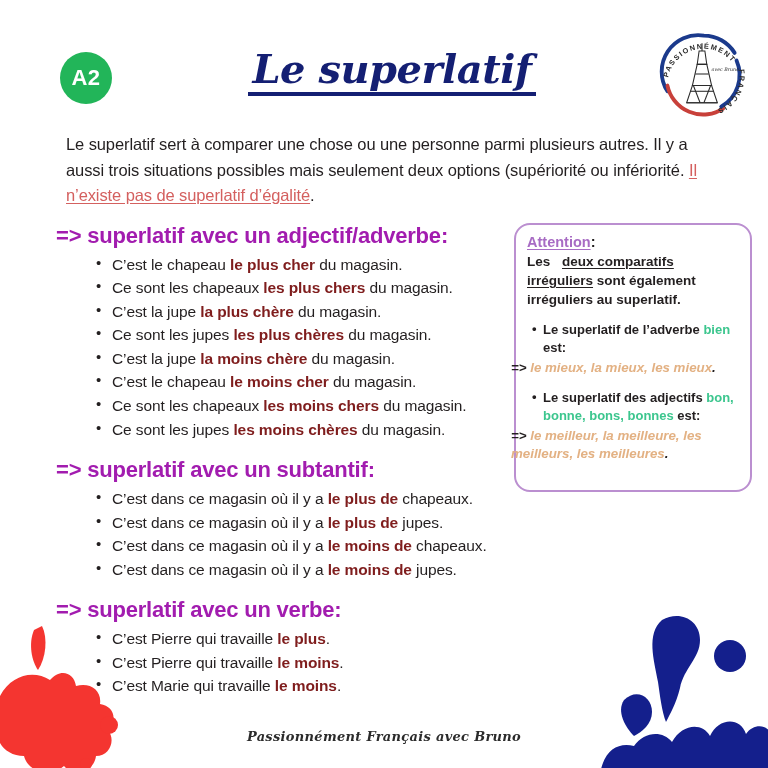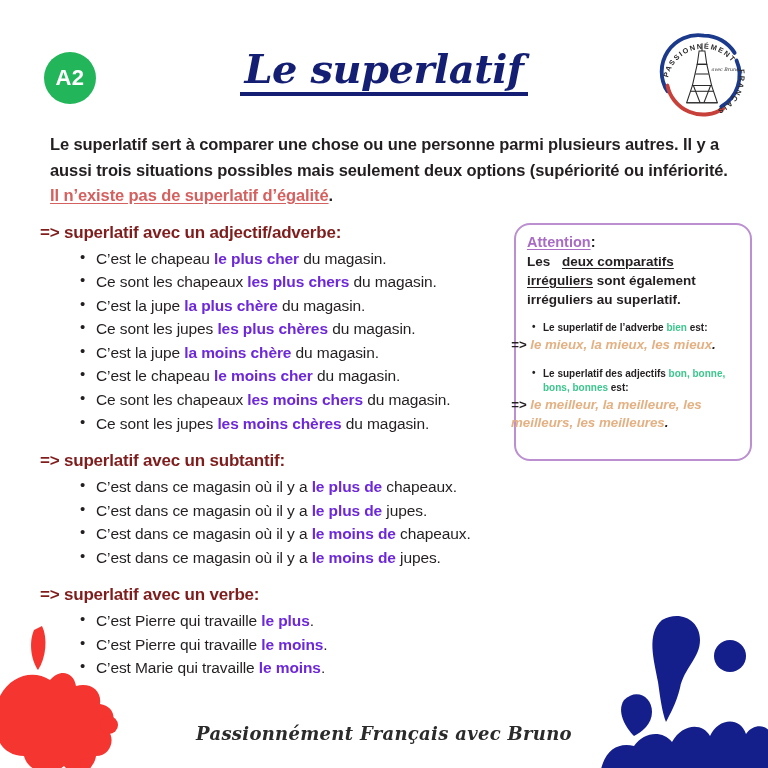--- a/index.html
+++ b/index.html
@@ -12,20 +12,21 @@
     background: #ffffff;
     font-family: "Liberation Sans", sans-serif;
     overflow: hidden;
     position: relative;
   }
   .page {
     position: relative;
     width: 768px;
     height: 768px;
     box-sizing: border-box;
+    padding-left: 16px;
   }
 
   
   .blob {
     position: absolute;
     pointer-events: none;
   }
   .blob-red {
     left: -10px;
     bottom: -6px;
@@ -84,21 +85,21 @@
     right: 18px;
     top: 26px;
     width: 96px;
     height: 96px;
   }
 
   
   .intro {
     margin: 6px 40px 0 50px;
     font-size: 16.5px;
-    font-weight: bold;
+    font-weight: normal;
     color: #231f20;
     line-height: 1.55;
     letter-spacing: -0.1px;
   }
   .intro .warn {
     color: #d4605f;
     text-decoration: underline;
     text-underline-offset: 2px;
   }
 
@@ -106,22 +107,22 @@
   .body-area {
     position: relative;
     margin-top: 14px;
   }
 
   .section {
     margin: 0 0 0 40px;
   }
   .section + .section { margin-top: 16px; }
   .sec-head {
-    color: #7f1d1d;
-    font-size: 17px;
+    color: #a21caf;
+    font-size: 22px;
     font-weight: bold;
     margin-bottom: 4px;
     letter-spacing: -0.2px;
   }
   ul.examples {
     list-style: none;
     margin: 0;
     padding: 0 0 0 56px;
   }
   ul.examples li {
@@ -133,22 +134,22 @@
     white-space: nowrap;
   }
   ul.examples li::before {
     content: "\2022";
     position: absolute;
     left: -16px;
     top: -1px;
     font-size: 15px;
     color: #231f20;
   }
-  .red   { color: #6d28d9; font-weight: bold; }
-  .green { color: #6d28d9; font-weight: bold; }
+  .red   { color: #7f1d1d; font-weight: bold; }
+  .green { color: #7f1d1d; font-weight: bold; }
 
   
   .attention {
     position: absolute;
     right: 16px;
     top: 0;
     width: 238px;
     box-sizing: border-box;
     border: 2px solid #bb8fd0;
     border-radius: 16px;
@@ -174,21 +175,21 @@
     line-height: 1.42;
   }
   .att-lead .ul { text-decoration: underline; text-underline-offset: 2px; margin-left: 8px; }
   ul.att-list {
     list-style: none;
     margin: 12px 0 0 0;
     padding: 0 0 0 16px;
   }
   ul.att-list > li {
     position: relative;
-    font-size: 10px;
+    font-size: 13px;
     font-weight: bold;
     color: #231f20;
     line-height: 1.4;
     margin-bottom: 1px;
   }
   ul.att-list > li::before {
     content: "\2022";
     position: absolute;
     left: -11px;
     top: -1px;
@@ -208,21 +209,21 @@
   
   .footer {
     position: absolute;
     left: 0;
     right: 0;
     bottom: 24px;
     text-align: center;
     font-family: "DejaVu Serif", serif;
     font-style: italic;
     font-weight: bold;
-    font-size: 18px;
+    font-size: 13px;
     color: #2b2b2b;
     letter-spacing: 0.3px;
   }
 </style>
 </head>
 <body>
 
 <div class="page">
 
   <div class="header">

